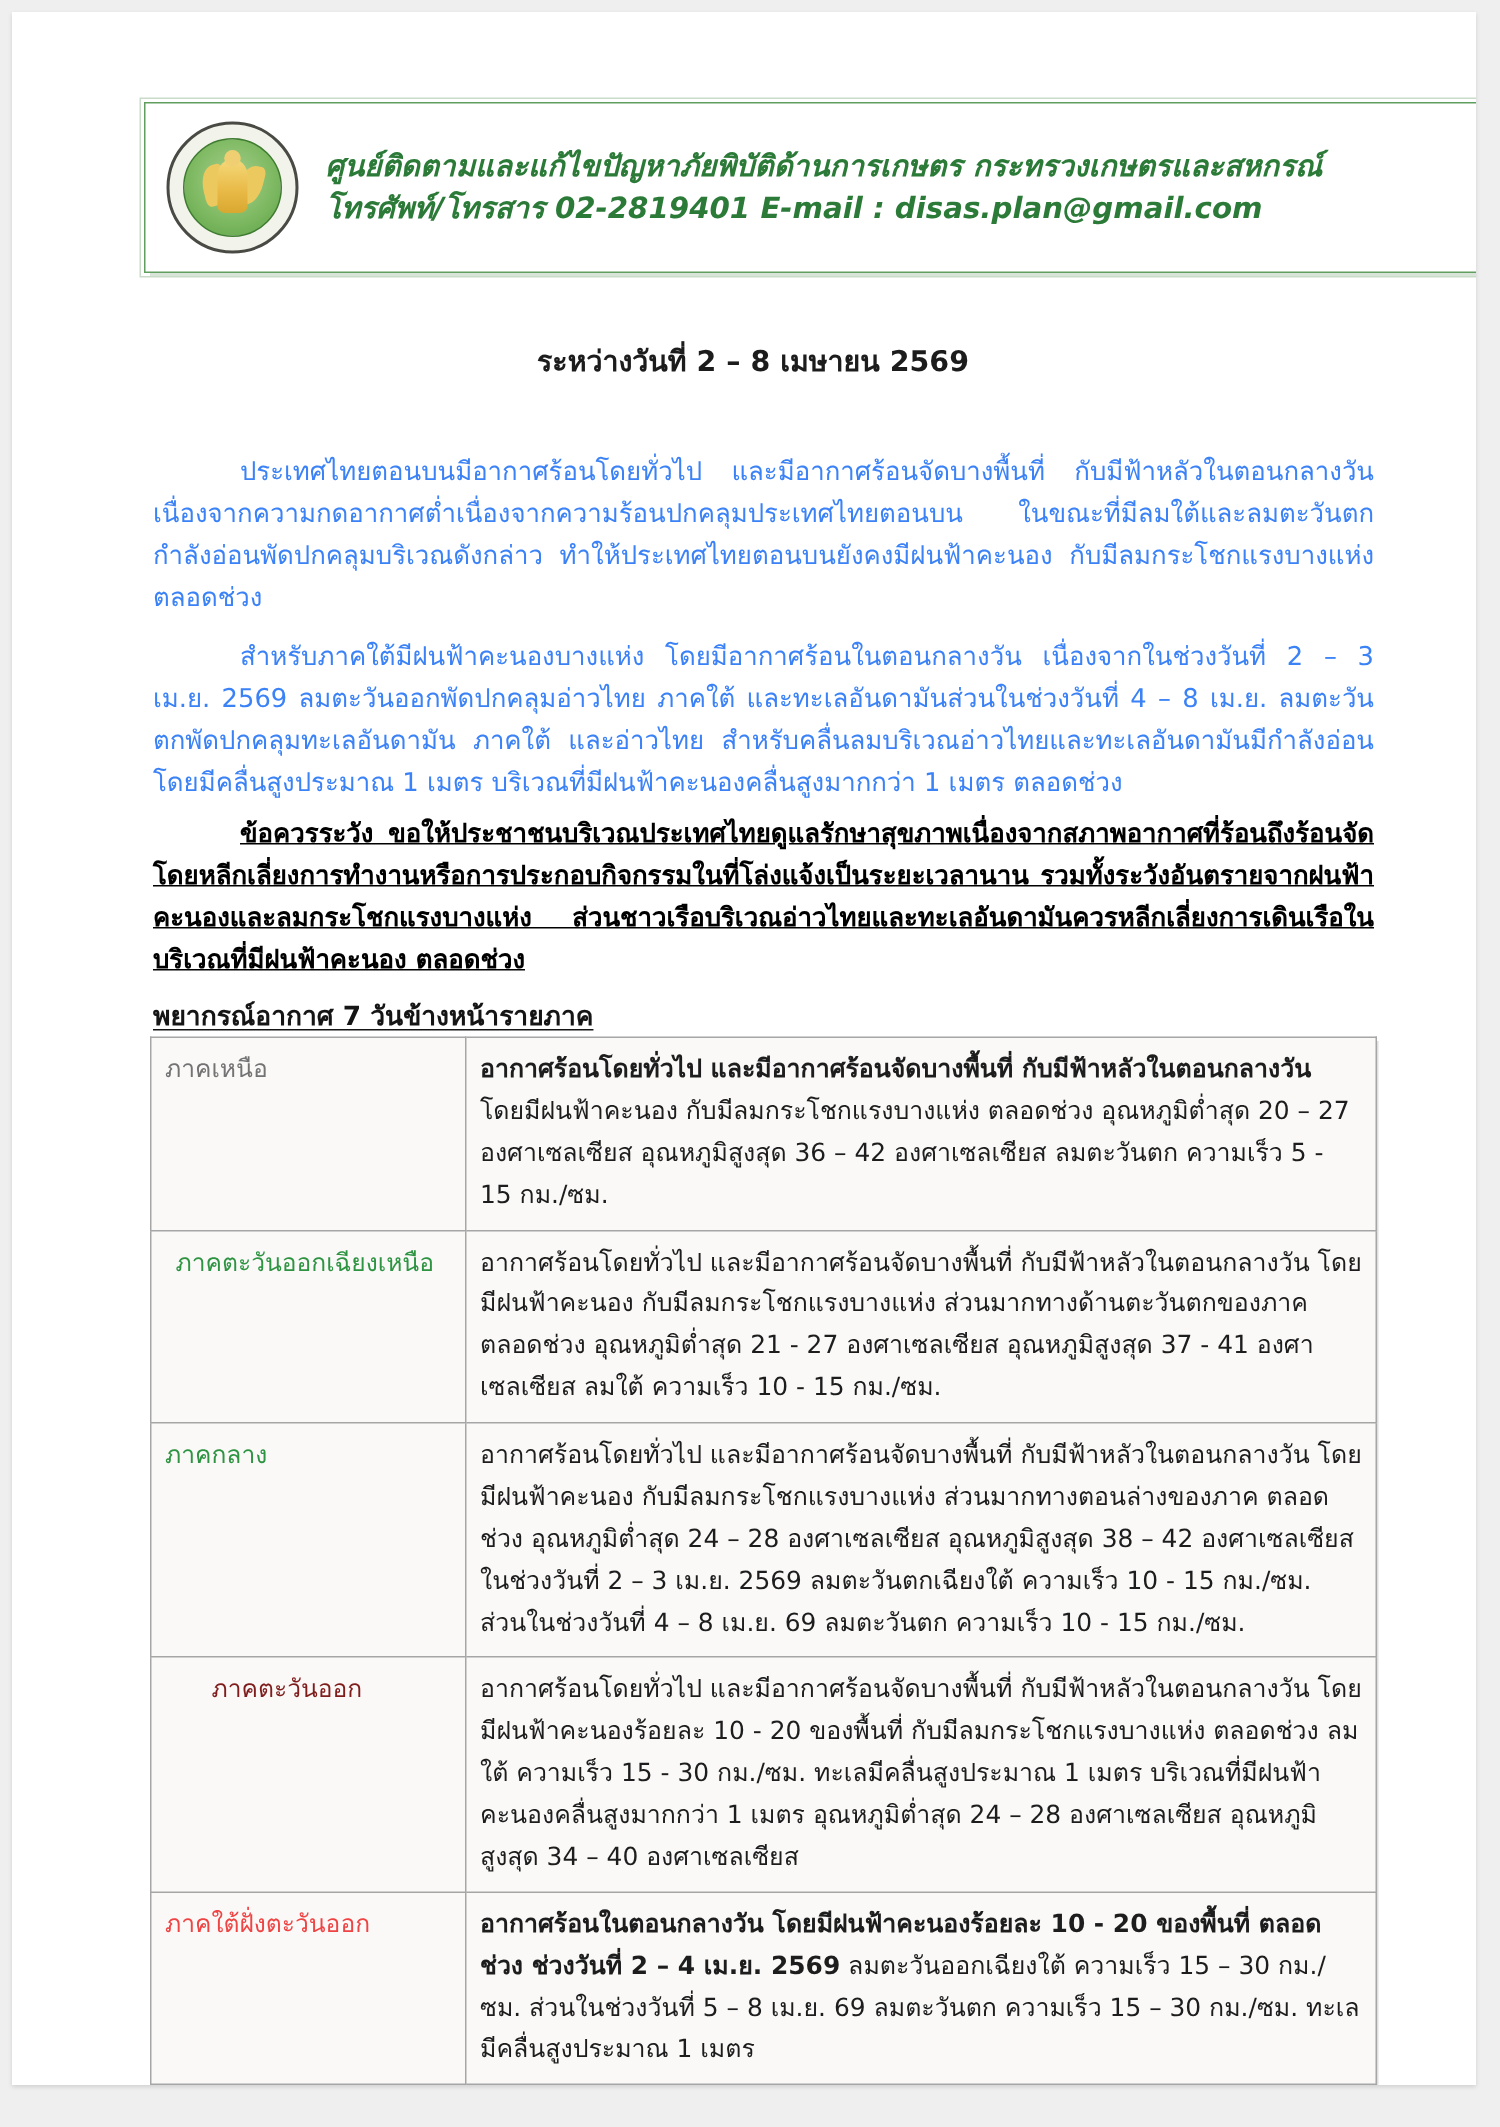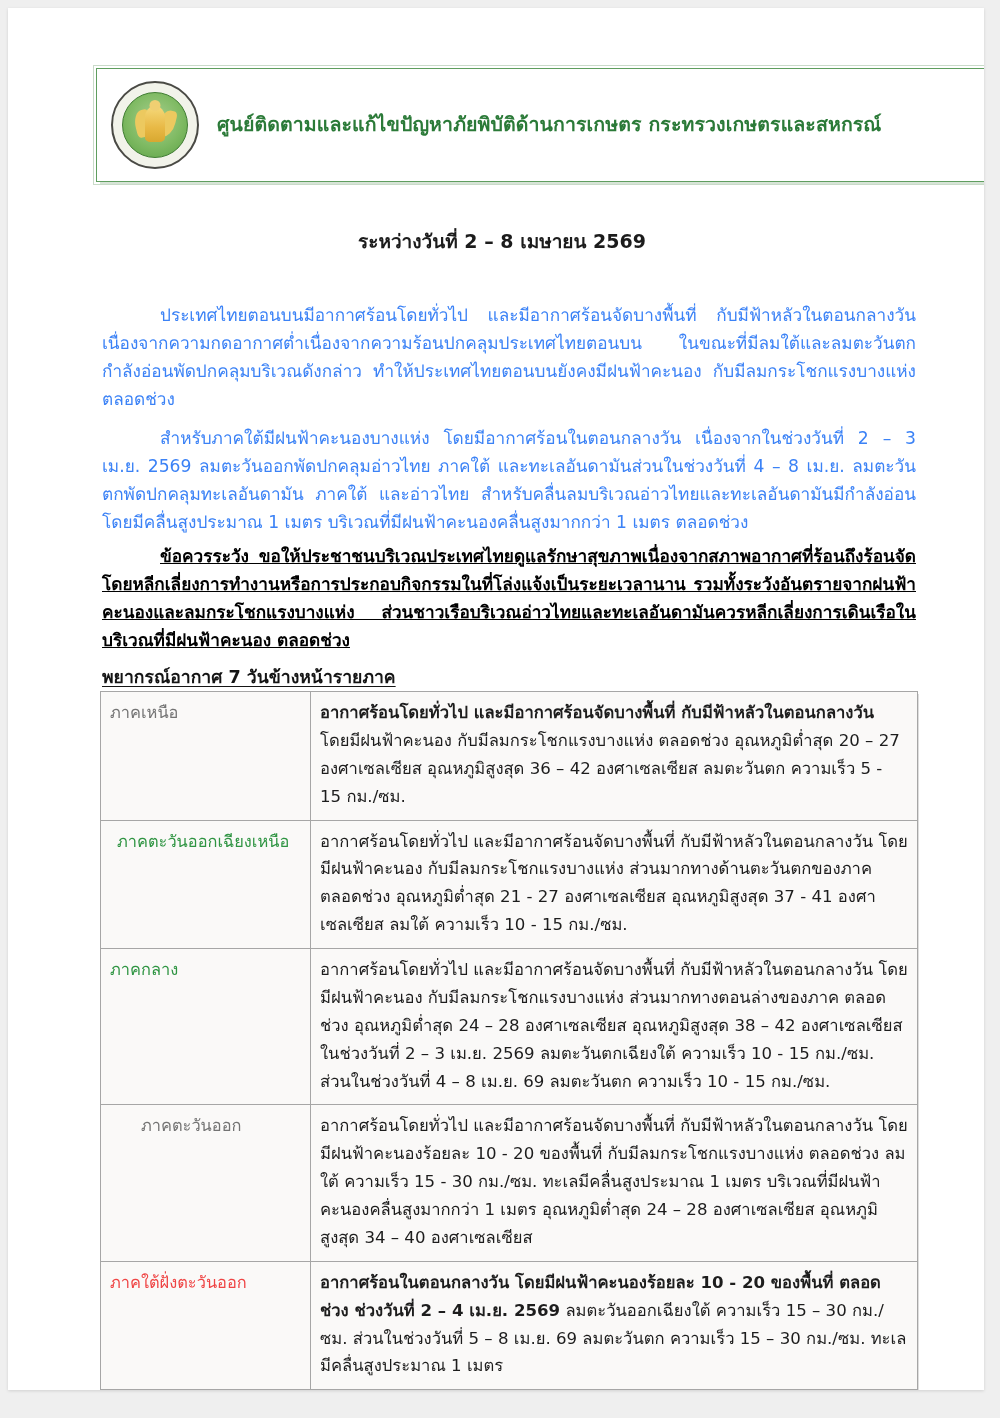--- a/index.html
+++ b/index.html
@@ -32,20 +32,21 @@
     width: 898px;
     height: 114px;
     background: #ffffff;
     border: 1px solid #5f9e5f;
     outline: 1px solid #c9dbc9;
     outline-offset: 2px;
     box-sizing: border-box;
     box-shadow: 3px 3px 0 -1px #d7e4d7;
     display: flex;
     align-items: center;
+    font-style: italic;
   }
   .lh-logo {
     flex: 0 0 auto;
     margin-left: 14px;
     width: 88px;
     height: 88px;
     position: relative;
   }
   .seal {
     position: absolute;
@@ -206,20 +207,21 @@
         <div class="seal-inner">
           <div class="seal-wing-l"></div>
           <div class="seal-wing-r"></div>
           <div class="seal-fig"></div>
         </div>
         <div class="seal-ring-text"></div>
       </div>
     </div>
     <div class="lh-text">
       <div class="lh-line1">ศูนย์ติดตามและแก้ไขปัญหาภัยพิบัติด้านการเกษตร  กระทรวงเกษตรและสหกรณ์</div>
+      <div class="lh-line2">โทรศัพท์/โทรสาร 02-2819401  E-mail : disas.plan@gmail.com</div>
     </div>
   </div>
 
   <div class="doc-title">
     <div>ระหว่างวันที่ 2 – 8 เมษายน 2569</div>
   </div>
 
   <div class="para" id="para1">ประเทศไทยตอนบนมีอากาศร้อนโดยทั่วไป และมีอากาศร้อนจัดบางพื้นที่ กับมีฟ้าหลัวในตอนกลางวัน เนื่องจากความกดอากาศต่ำเนื่องจากความร้อนปกคลุมประเทศไทยตอนบน ในขณะที่มีลมใต้และลมตะวันตกกำลังอ่อนพัดปกคลุมบริเวณดังกล่าว ทำให้ประเทศไทยตอนบนยังคงมีฝนฟ้าคะนอง กับมีลมกระโชกแรงบางแห่ง ตลอดช่วง</div>
 
   <div class="para" id="para2">สำหรับภาคใต้มีฝนฟ้าคะนองบางแห่ง โดยมีอากาศร้อนในตอนกลางวัน เนื่องจากในช่วงวันที่ 2 – 3 เม.ย. 2569 ลมตะวันออกพัดปกคลุมอ่าวไทย ภาคใต้ และทะเลอันดามันส่วนในช่วงวันที่ 4 – 8 เม.ย. ลมตะวันตกพัดปกคลุมทะเลอันดามัน ภาคใต้ และอ่าวไทย สำหรับคลื่นลมบริเวณอ่าวไทยและทะเลอันดามันมีกำลังอ่อน โดยมีคลื่นสูงประมาณ 1 เมตร บริเวณที่มีฝนฟ้าคะนองคลื่นสูงมากกว่า 1 เมตร ตลอดช่วง</div>
@@ -236,21 +238,21 @@
         </tr>
         <tr>
           <td class="fc-region" style="color: rgb(46, 148, 66); padding-left: 16px;">ภาคตะวันออกเฉียงเหนือ</td>
           <td class="fc-body"><span>อากาศร้อนโดยทั่วไป และมีอากาศร้อนจัดบางพื้นที่ กับมีฟ้าหลัวในตอนกลางวัน โดยมีฝนฟ้าคะนอง กับมีลมกระโชกแรงบางแห่ง ส่วนมากทางด้านตะวันตกของภาค ตลอดช่วง อุณหภูมิต่ำสุด 21 - 27 องศาเซลเซียส อุณหภูมิสูงสุด 37 - 41 องศาเซลเซียส ลมใต้ ความเร็ว 10 - 15 กม./ซม.</span></td>
         </tr>
         <tr>
           <td class="fc-region" style="color: rgb(46, 148, 66);">ภาคกลาง</td>
           <td class="fc-body"><span>อากาศร้อนโดยทั่วไป และมีอากาศร้อนจัดบางพื้นที่ กับมีฟ้าหลัวในตอนกลางวัน โดยมีฝนฟ้าคะนอง กับมีลมกระโชกแรงบางแห่ง ส่วนมากทางตอนล่างของภาค ตลอดช่วง อุณหภูมิต่ำสุด 24 – 28 องศาเซลเซียส อุณหภูมิสูงสุด 38 – 42 องศาเซลเซียส ในช่วงวันที่ 2 – 3 เม.ย. 2569 ลมตะวันตกเฉียงใต้ ความเร็ว 10 - 15 กม./ซม. ส่วนในช่วงวันที่ 4 – 8 เม.ย. 69 ลมตะวันตก ความเร็ว 10 - 15 กม./ซม.</span></td>
         </tr>
         <tr>
-          <td class="fc-region" style="color: #737373; padding-left: 40px;">ภาคตะวันออก</td>
+          <td class="fc-region" style="color: #7f1d1d; padding-left: 40px;">ภาคตะวันออก</td>
           <td class="fc-body"><span>อากาศร้อนโดยทั่วไป และมีอากาศร้อนจัดบางพื้นที่ กับมีฟ้าหลัวในตอนกลางวัน โดยมีฝนฟ้าคะนองร้อยละ 10 - 20 ของพื้นที่ กับมีลมกระโชกแรงบางแห่ง ตลอดช่วง ลมใต้ ความเร็ว 15 - 30 กม./ซม. ทะเลมีคลื่นสูงประมาณ 1 เมตร บริเวณที่มีฝนฟ้าคะนองคลื่นสูงมากกว่า 1 เมตร อุณหภูมิต่ำสุด 24 – 28 องศาเซลเซียส อุณหภูมิสูงสุด 34 – 40 องศาเซลเซียส</span></td>
         </tr>
         <tr>
           <td class="fc-region" style="color: #ef4444;">ภาคใต้ฝั่งตะวันออก</td>
           <td class="fc-body"><b>อากาศร้อนในตอนกลางวัน โดยมีฝนฟ้าคะนองร้อยละ 10 - 20 ของพื้นที่ ตลอดช่วง ช่วงวันที่ 2 – 4 เม.ย. 2569</b><span> ลมตะวันออกเฉียงใต้ ความเร็ว 15 – 30 กม./ซม. ส่วนในช่วงวันที่ 5 – 8 เม.ย. 69 ลมตะวันตก ความเร็ว 15 – 30 กม./ซม. ทะเลมีคลื่นสูงประมาณ 1 เมตร</span></td>
         </tr>
       </tbody>
   </table>
 
 </div>

